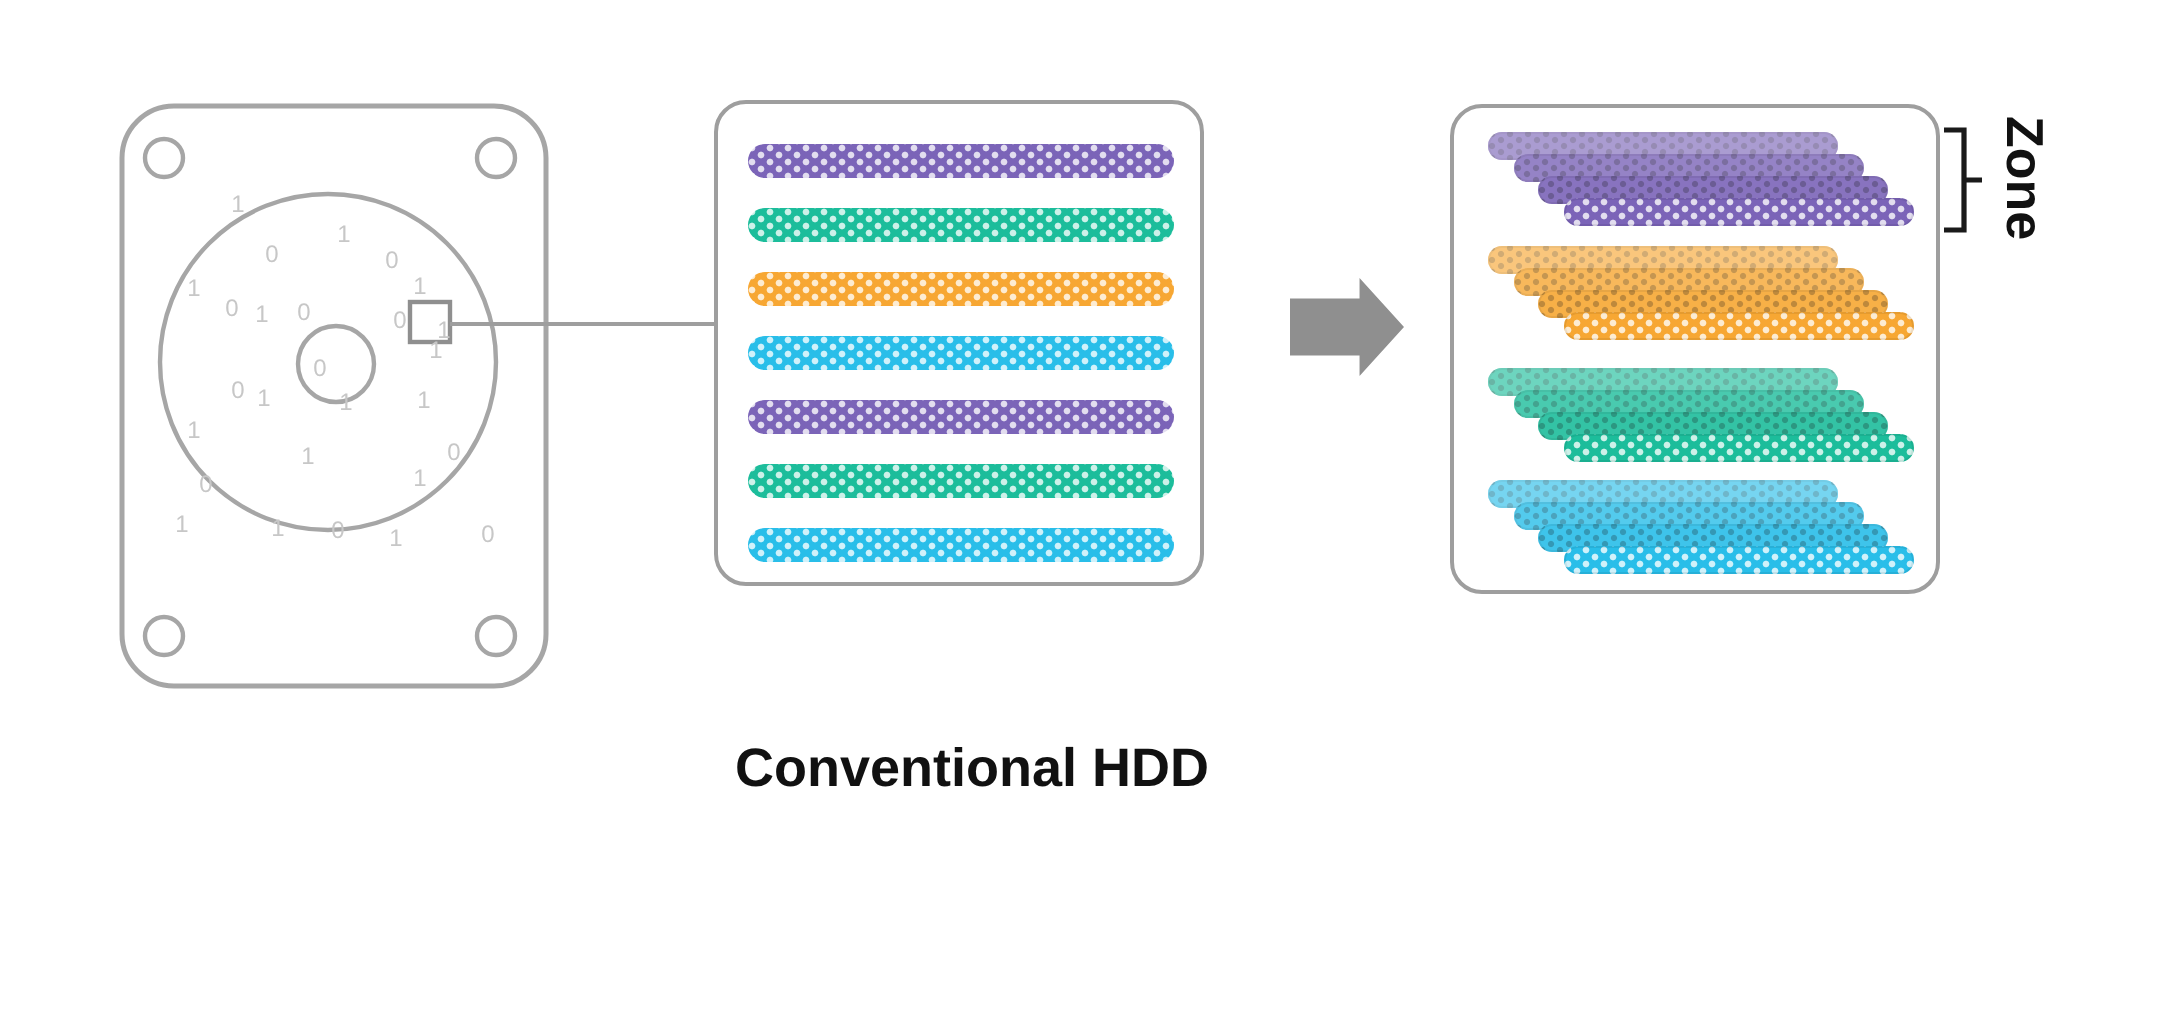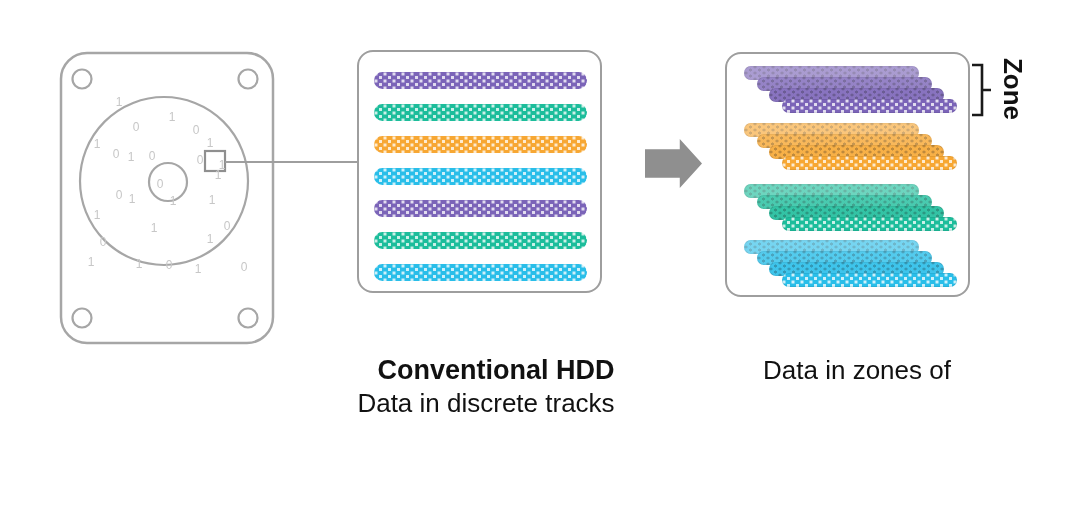--- a/index.html
+++ b/index.html
@@ -48,21 +48,21 @@
   
   .arrow{position:absolute;left:645px;top:139px;width:57px;height:49px;background:var(--arrow);
          clip-path:polygon(0 21%, 61% 21%, 61% 0, 100% 50%, 61% 100%, 61% 79%, 0 79%);}
 
   
   .bracket-svg{position:absolute;left:969px;top:60px;width:26px;height:60px;}
   .zone-label{position:absolute;left:1012px;top:89px;transform:translate(-50%,-50%) rotate(90deg);
               font-size:26px;font-weight:bold;color:var(--text);letter-spacing:0px;white-space:nowrap;}
 
   
-  .caption{position:absolute;transform:translateX(-50%);text-align:right;color:var(--text);white-space:nowrap;}
+  .caption{position:absolute;transform:translateX(-50%);text-align:left;color:var(--text);white-space:nowrap;margin-top:14px;}
   .cap-title{font-size:27px;font-weight:bold;line-height:33px;}
   .cap-sub{font-size:26px;line-height:33px;}
 </style>
 </head>
 <body>
 
 <div class="stage">
 
   <svg class="hdd-svg" viewBox="0 0 240 310" fill="none">
     <rect x="11" y="8" width="212" height="290" rx="26" stroke="#A6A6A6" stroke-width="2.5"></rect>
@@ -142,19 +142,17 @@
       </div>
   </div>
 
   <svg class="bracket-svg" viewBox="0 0 26 60" fill="none">
     <path d="M3 5 H13 V55 H3 M13 30 H22" stroke="#1A1A1A" stroke-width="2.6"></path>
   </svg>
   <div class="zone-label">Zone</div>
 
   <div class="caption" style="left:486px;top:354px;">
     <div class="cap-title">Conventional HDD</div>
-    <div class="cap-sub">Data in discrete tracks</div>
   </div>
   <div class="caption" style="left:857px;top:354px;">
-    <div class="cap-sub">Data in zones of</div>
   </div>
 
 </div>
 
 </body></html>

